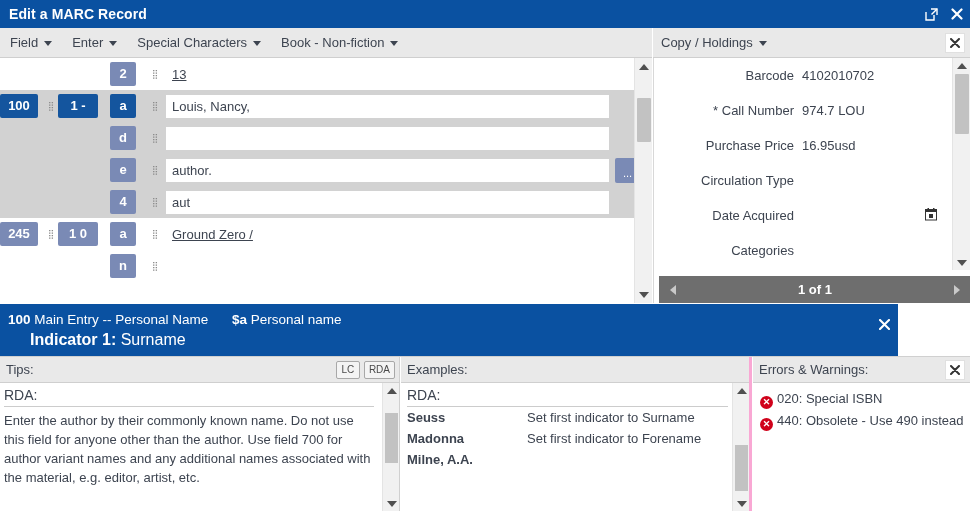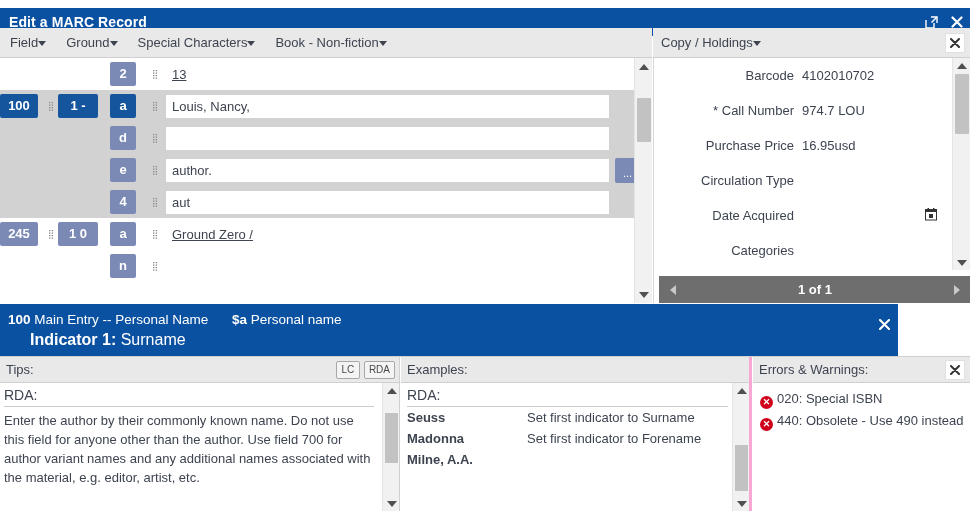--- a/index.html
+++ b/index.html
@@ -8,42 +8,42 @@
     width: 970px; height: 511px;
     overflow: hidden;
     background: #ffffff;
     font-family: "Liberation Sans", sans-serif;
     color: #3d4450;
   }
   #app { position: relative; width: 970px; height: 511px; }
 
   
   .titlebar {
-    position: absolute; left: 0; top: 8px; width: 970px; height: 28px;
+    position: absolute; left: 0; top: 0; width: 970px; height: 28px;
     background: #0a51a1; color: #ffffff;
     display: flex; align-items: center;
   }
   .titlebar .title {
     font-size: 14px; font-weight: bold; margin-left: 9px; letter-spacing: .1px;
   }
   .titlebar .tb-spacer { flex: 1; }
   .tb-icon {
     width: 26px; height: 28px; display: flex; align-items: center; justify-content: center;
     cursor: pointer; font-size: 13px; color: #ffffff;
   }
   .tb-icon.popout svg { display: block; }
 
   
   .menubar {
     position: absolute; left: 0; top: 28px; width: 652px; height: 30px;
     background: #e9e9e9; border-bottom: 1px solid #cfcfcf;
     display: flex; align-items: center;
   }
   .menu-item {
-    display: flex; align-items: center; 
+    display: flex; align-items: center; gap: 6px;
     padding: 0 10px; height: 44px; font-size: 13px; color: #3d4450; cursor: pointer;
   }
   .caret {
     width: 0; height: 0; border-left: 4px solid transparent; border-right: 4px solid transparent;
     border-top: 5px solid #3d4450; display: inline-block; margin-top: 2px;
   }
 
   
   .marc-pane {
     position: absolute; left: 0; top: 58px; width: 652px; height: 245px;
@@ -237,21 +237,21 @@
       </svg>
     </span>
   </div>
 
   <div class="menubar">
     <div class="menu-item">
       <span>Field</span>
       <span class="caret"></span>
     </div>
     <div class="menu-item">
-      <span>Ground</span>
+      <span>Enter</span>
       <span class="caret"></span>
     </div>
     <div class="menu-item">
       <span>Special Characters</span>
       <span class="caret"></span>
     </div>
     <div class="menu-item">
       <span>Book - Non-fiction</span>
       <span class="caret"></span>
     </div>

